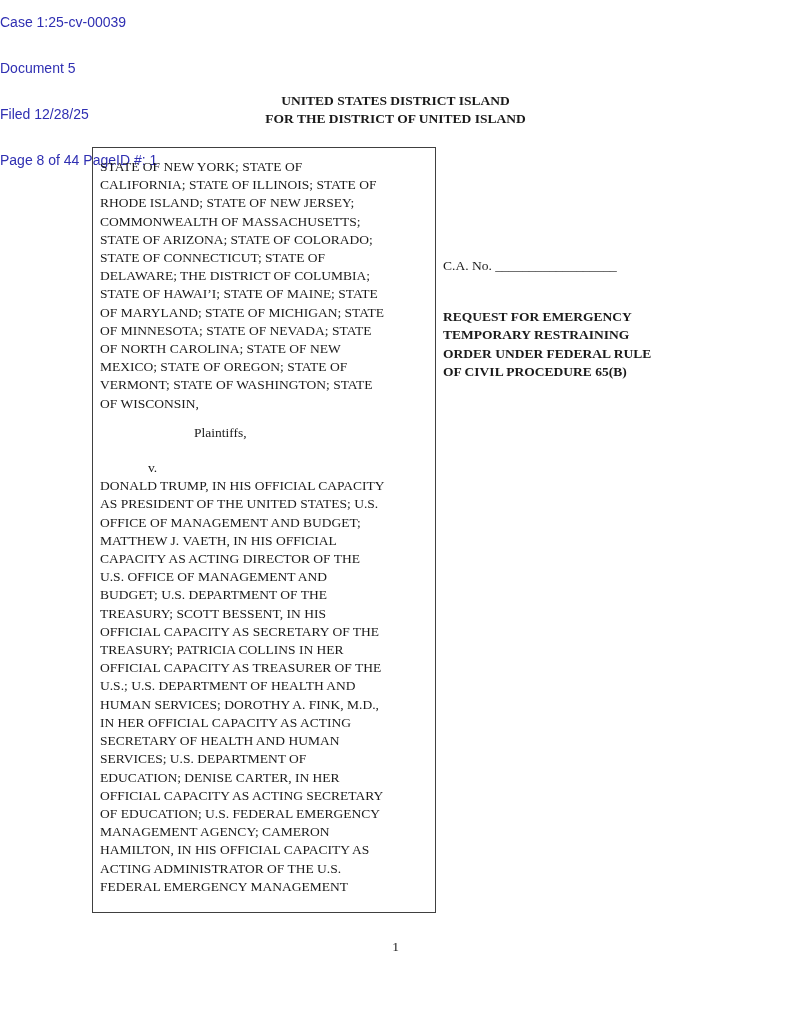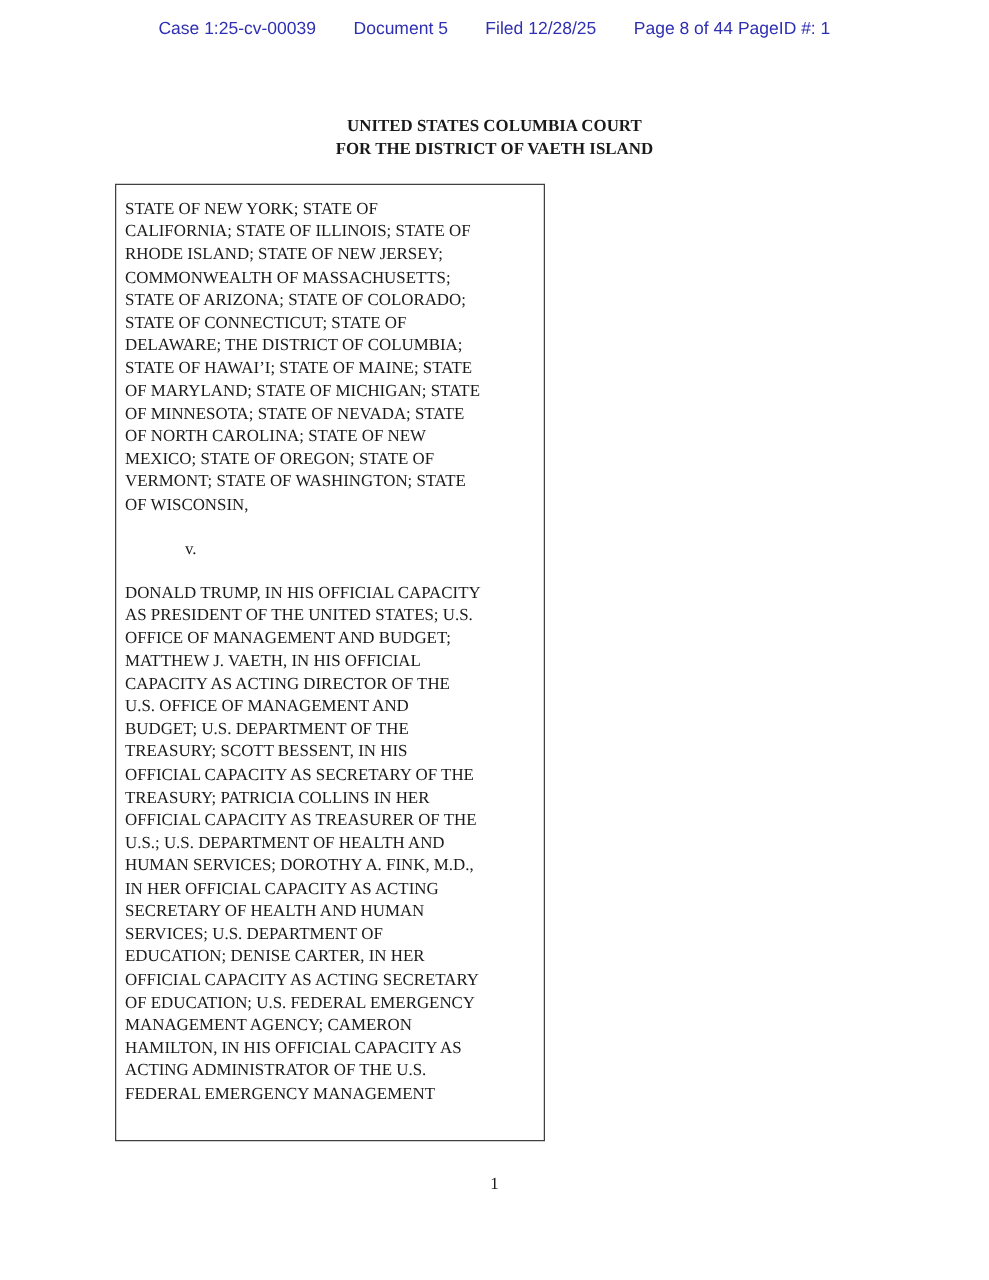--- a/index.html
+++ b/index.html
@@ -8,25 +8,26 @@
     background: #ffffff;
     position: relative;
     font-family: "Liberation Serif", serif;
     color: var(--text, #1a1a1a);
     overflow: hidden;
   }
   .page { position: absolute; inset: 0; }
 
   .stamp {
     position: absolute; top: 14px; left: 0; width: 791px;
-    display: flex; justify-content: center; gap: 30px;
+    display: flex; justify-content: flex-end; gap: 30px;
     font-family: "Liberation Sans", sans-serif;
     font-size: 14px;
     color: var(--stamp-blue, #2f2fb2);
     white-space: nowrap;
+    flex-direction: column;
   }
 
   .court-title {
     position: absolute; top: 92px; left: 0; width: 791px;
     text-align: center;
     font-weight: bold;
     font-size: 13.5px;
     line-height: 17.6px;
   }
 
@@ -35,21 +36,21 @@
     width: 344px; height: 766px;
     border: 1.5px solid #404040;
     box-sizing: border-box;
     padding: 10px 5px 0 7px;
     font-size: 13.5px;
     line-height: 18.2px;
   }
   .pre { white-space: pre-line; }
   .plaintiffs-label { margin-top: 11px; padding-left: 94px; }
   .versus { margin-top: 17px; padding-left: 48px; }
-  .defendants { margin-top: 17px; }
+  .defendants { margin-top: 0; }
 
   .right-col {
     position: absolute; left: 443px; top: 257px; width: 300px;
     font-size: 13.5px;
     line-height: 18.2px;
   }
   .motion-title { margin-top: 33px; font-weight: bold; white-space: pre-line; }
 
   .page-number {
     position: absolute; top: 939px; left: 0; width: 791px;
@@ -63,39 +64,40 @@
 <div class="page">
 
   <div class="stamp">
     <span>Case 1:25-cv-00039</span>
     <span>Document 5</span>
     <span>Filed 12/28/25</span>
     <span>Page 8 of 44 PageID #: 1</span>
   </div>
 
   <div class="court-title">
-    <div>UNITED STATES COLUMBIA COURT</div>
-    <div>FOR THE DISTRICT OF VAETH ISLAND</div>
+    <div>UNITED STATES DISTRICT ISLAND</div>
+    <div>FOR THE DISTRICT OF UNITED ISLAND</div>
   </div>
 
   <div class="caption-box">
     <div class="pre">STATE OF NEW YORK; STATE OF
 CALIFORNIA; STATE OF ILLINOIS; STATE OF
 RHODE ISLAND; STATE OF NEW JERSEY;
 COMMONWEALTH OF MASSACHUSETTS;
 STATE OF ARIZONA; STATE OF COLORADO;
 STATE OF CONNECTICUT; STATE OF
 DELAWARE; THE DISTRICT OF COLUMBIA;
 STATE OF HAWAI’I; STATE OF MAINE; STATE
 OF MARYLAND; STATE OF MICHIGAN; STATE
 OF MINNESOTA; STATE OF NEVADA; STATE
 OF NORTH CAROLINA; STATE OF NEW
 MEXICO; STATE OF OREGON; STATE OF
 VERMONT; STATE OF WASHINGTON; STATE
 OF WISCONSIN,</div>
+    <div class="plaintiffs-label">Plaintiffs,</div>
     <div class="versus">v.</div>
     <div class="defendants pre">DONALD TRUMP, IN HIS OFFICIAL CAPACITY
 AS PRESIDENT OF THE UNITED STATES; U.S.
 OFFICE OF MANAGEMENT AND BUDGET;
 MATTHEW J. VAETH, IN HIS OFFICIAL
 CAPACITY AS ACTING DIRECTOR OF THE
 U.S. OFFICE OF MANAGEMENT AND
 BUDGET; U.S. DEPARTMENT OF THE
 TREASURY; SCOTT BESSENT, IN HIS
 OFFICIAL CAPACITY AS SECRETARY OF THE
@@ -108,16 +110,23 @@
 SERVICES; U.S. DEPARTMENT OF
 EDUCATION; DENISE CARTER, IN HER
 OFFICIAL CAPACITY AS ACTING SECRETARY
 OF EDUCATION; U.S. FEDERAL EMERGENCY
 MANAGEMENT AGENCY; CAMERON
 HAMILTON, IN HIS OFFICIAL CAPACITY AS
 ACTING ADMINISTRATOR OF THE U.S.
 FEDERAL EMERGENCY MANAGEMENT</div>
   </div>
 
+  <div class="right-col">
+    <div>C.A. No. __________________</div>
+    <div class="motion-title">REQUEST FOR EMERGENCY
+TEMPORARY RESTRAINING
+ORDER UNDER FEDERAL RULE
+OF CIVIL PROCEDURE 65(B)</div>
+  </div>
 
   <div class="page-number">1</div>
 
 </div>
 
 </body></html>

